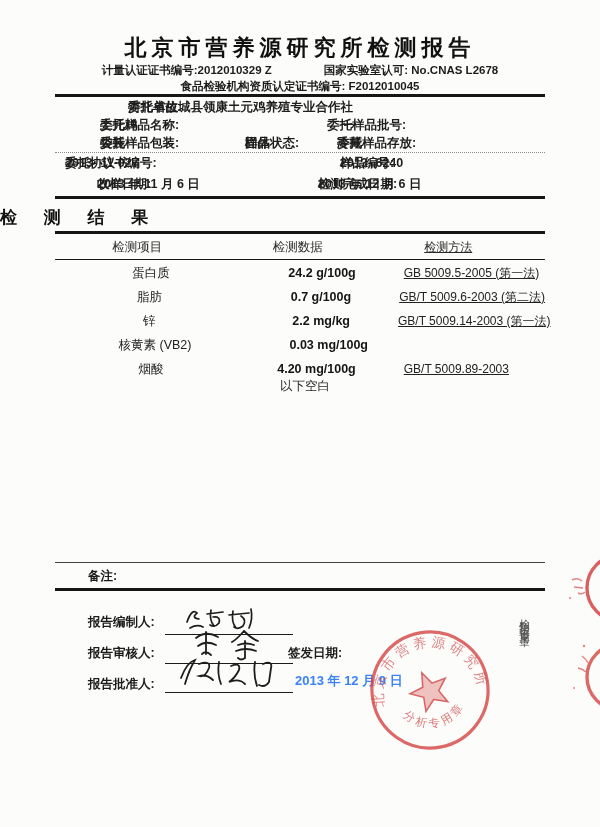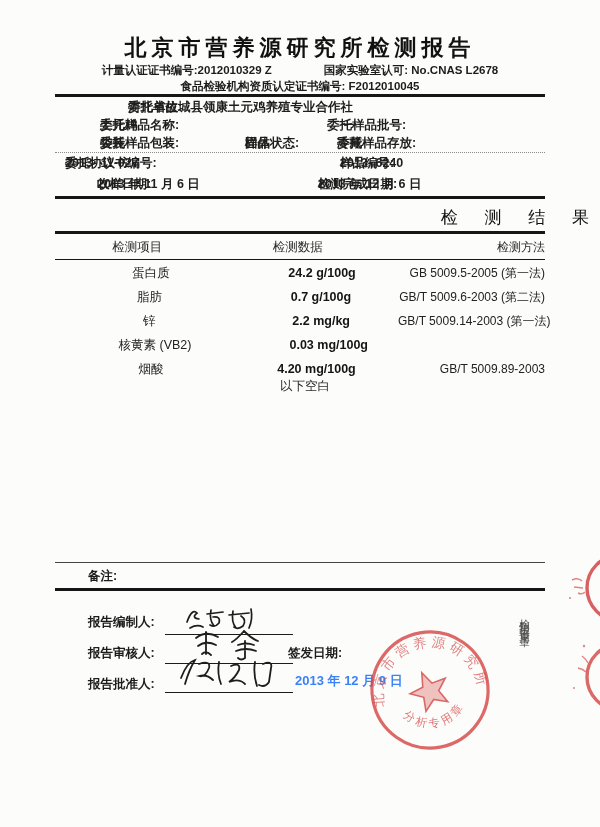--- a/index.html
+++ b/index.html
@@ -30,31 +30,31 @@
   }
 
   .info { position:absolute; top:98px; left:55px; width:490px;
           font-size:12.5px; font-weight:bold; color:#1e1e1e; }
   .info-row { position:relative; height:18px; line-height:18px; }
   .info-row.tall { height:21px; line-height:21px; }
   .info-row span { position:absolute; white-space:nowrap; }
   .info-divider { border-top:1px dotted #8a8a8a; height:0; }
 
   .section-title {
-    position:absolute; top:206px; left:0; width:600px; text-align:right;
-    font-size:17px; font-weight:normal; letter-spacing:11px; color:#111;
+    position:absolute; top:206px; left:0; width:600px; text-align:left;
+    font-size:17px; font-weight:bold; letter-spacing:11px; color:#111;
   }
 
   .tbl { position:absolute; left:55px; width:490px; font-size:12.5px; }
   .tbl-head { top:236px; height:22px; display:flex; align-items:center; color:#2a2a2a;gap:32px; }
   .tbl-rows { top:261px; }
   .trow { display:flex; align-items:center; height:24px; }
   .c1 { width:200px; text-align:center; }
   .c2 { width:113px; text-align:right; }
-  .c3 { margin-left:48px; width:147px; text-align:right; font-size:12px; white-space:nowrap; }
+  .c3 { margin-left:48px; width:147px; text-align:left; font-size:12px; white-space:nowrap;text-decoration:underline; }
   .tbl-head .c2 { text-align:center; }
   .tbl-rows .c2 { font-weight:bold; color:#141414; }
   .end-note { position:absolute; top:378px; left:55px; width:500px; text-align:center;
               font-size:12.5px; color:#2a2a2a; }
 
   .remarks-label { position:absolute; top:568px; left:88px; font-size:12.5px;
                    font-weight:bold; color:#1c1c1c; }
 
   .sig-label { position:absolute; left:88px; font-size:12.5px; font-weight:bold; color:#1c1c1c; }
   .sig-line { position:absolute; left:165px; width:128px; height:1.4px; background:#1c1c1c; }

